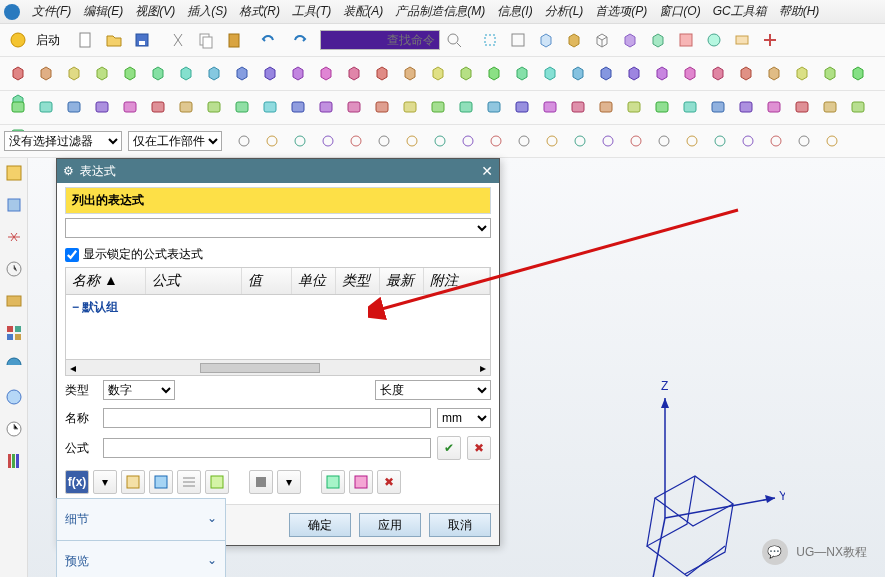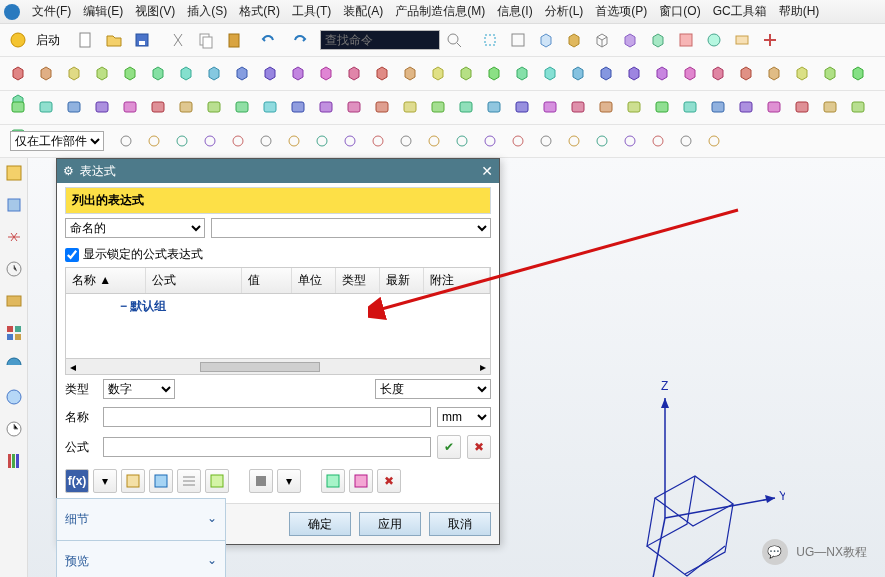--- a/index.html
+++ b/index.html
@@ -1,44 +1,44 @@
 <!DOCTYPE html>
 <html><head>
 <meta charset="utf-8">
 <style>
 * { box-sizing: border-box; margin: 0; padding: 0; font-family: "Microsoft YaHei", Arial, sans-serif; font-size: 12px; }
 body { background: #ffffff; width: 885px; height: 577px; overflow: hidden; position: relative; }
 .menubar { background: linear-gradient(#f8f8f8,#ececec); height: 24px; display: flex; align-items: center; padding: 0 4px; border-bottom: 1px solid #ddd; }
 .menubar .logo { width: 16px; height: 16px; background: #2a7abf; border-radius: 50%; margin-right: 6px; }
-.menubar .mi { padding: 0 6px; cursor: default; color: #222; }
+.menubar .mi { padding: 0 6px; cursor: default; color: #222; font-style: italic; }
 .toolbar { display: flex; align-items: center; padding: 2px 4px; border-bottom: 1px solid #e4e4e4; background: #fafafa; flex-wrap: wrap; }
 .tbtn { width: 24px; height: 24px; margin: 2px; border: 1px solid transparent; display: inline-flex; align-items: center; justify-content: center; border-radius: 2px; }
 .tbtn svg { width: 18px; height: 18px; }
 .sep { width: 8px; height: 24px; display: inline-block; }
-.search-box { width: 120px; height: 20px; border: 1px solid #bbb; padding: 0 4px; color: #888; background: #0f172a; }
+.search-box { width: 120px; height: 20px; border: 1px solid #bbb; padding: 0 4px; color: #888; background: #4c1d95; text-align: right; }
 .filter-row { display: flex; align-items: center; padding: 2px 4px; border-bottom: 1px solid #e4e4e4; background: #fafafa; }
 .filter-row select, .dlg-row select { height: 20px; font-size: 12px; border: 1px solid #aaa; background: #fff; }
 .main { display: flex; height: calc(577px - 24px - 34px - 34px - 34px - 26px); }
 .sidebar { width: 28px; background: #f4f4f4; border-right: 1px solid #ddd; display: flex; flex-direction: column; align-items: center; padding-top: 4px; gap: 10px; }
 .sidebar .sbtn { width: 22px; height: 22px; display: flex; align-items: center; justify-content: center; }
 .viewport { flex: 1; background: linear-gradient(#f8f9fb,#e6ebf0); position: relative; }
 .dialog { position: absolute; left: 28px; top: 0; width: 444px; background: #fff; border: 1px solid #555; box-shadow: 2px 2px 8px rgba(0,0,0,.2); }
 .dlg-title { background: #4d7a8a; color: #fff; height: 24px; display: flex; align-items: center; padding: 0 6px; }
 .dlg-title .gear { margin-right: 6px; }
 .dlg-title .close { margin-left: auto; cursor: pointer; font-size: 14px; }
 .dlg-sec { padding: 4px 8px; }
 .sec-head { background: #fde047; padding: 4px 6px; font-weight: bold; border: 1px solid #d0d8de; }
 .dlg-row { display: flex; align-items: center; padding: 4px 0; gap: 6px; }
 .cb { display: flex; align-items: center; gap: 4px; }
 .cb input { width: 14px; height: 14px; }
 .grid { border: 1px solid #ccc; background: #fff; }
 .grid-head { display: flex; background: linear-gradient(#fcfcfc,#ececec); border-bottom: 1px solid #ccc; }
-.grid-head .gh { padding: 4px 6px; border-right: 1px solid #ddd; font-size: 12px; }
+.grid-head .gh { padding: 4px 6px; border-right: 1px solid #ddd; font-size: 14px; font-style: italic; }
 .grid-body { height: 64px; padding: 4px 6px; }
-.grid-body .row0 { color: #1a4aa0; font-weight: bold; margin-left: 48px; }
+.grid-body .row0 { color: #1a4aa0; font-weight: bold; }
 .hscroll { height: 16px; background: #eee; border-top: 1px solid #ccc; display: flex; align-items: center; }
 .hscroll .thumb { height: 10px; background: #cfcfcf; width: 120px; margin-left: 120px; border: 1px solid #aaa; }
 .dlg-row label.k { width: 32px; }
 .dlg-row input[type=text] { flex: 1; height: 20px; border: 1px solid #aaa; padding: 0 4px; }
 .formula-toolbar { display: flex; gap: 4px; padding: 6px 0; align-items: center; }
 .fbtn { width: 24px; height: 24px; border: 1px solid #c7c7c7; background: linear-gradient(#fdfdfd,#ececec); display: inline-flex; align-items: center; justify-content: center; border-radius: 2px; }
 .dlg-btns { display: flex; justify-content: flex-end; gap: 8px; padding: 8px; border-top: 1px solid #ddd; background: #f6f6f6; }
 .dlg-btns button { min-width: 62px; height: 24px; border: 1px solid #8aa8c0; background: linear-gradient(#e8f2fb,#c7ddee); cursor: pointer; }
 .arrow { position: absolute; left: 340px; top: 42px; }
 .triad { position: absolute; right: 100px; top: 210px; }
@@ -507,20 +507,21 @@
       </svg>
     </span>
     <span class="tbtn">
       <svg>
         <rect x="3" y="4" width="12" height="10" rx="2" fill="hsl(137,55%,72%)" stroke="hsl(137,50%,45%)"></rect>
       </svg>
     </span>
 </div>
 
 <div class="filter-row">
+  <select style="width:118px"><option>没有选择过滤器</option></select>
   <span style="width:6px"></span>
   <select style="width:94px"><option>仅在工作部件内</option></select>
   <span class="sep"></span>
   <span class="tbtn">
       <svg>
         <circle cx="9" cy="9" r="5" fill="none" stroke="#888"></circle>
       </svg>
     </span>
     <span class="tbtn">
       <svg>
@@ -694,21 +695,20 @@
 
     <div class="dialog">
       <div class="dlg-title">
         <span class="gear">⚙</span>
         <span>表达式</span>
         <span class="close">✕</span>
       </div>
       <div class="dlg-sec">
         <div class="sec-head">列出的表达式</div>
         <div class="dlg-row">
-          <select style="width:140px"><option>命名的</option></select>
           <select style="flex:1"><option></option></select>
         </div>
         <div class="dlg-row">
           <label class="cb">
               <input type="checkbox" checked="" style="">
               <span>显示锁定的公式表达式</span>
             </label>
         </div>
 
         <div class="grid">

